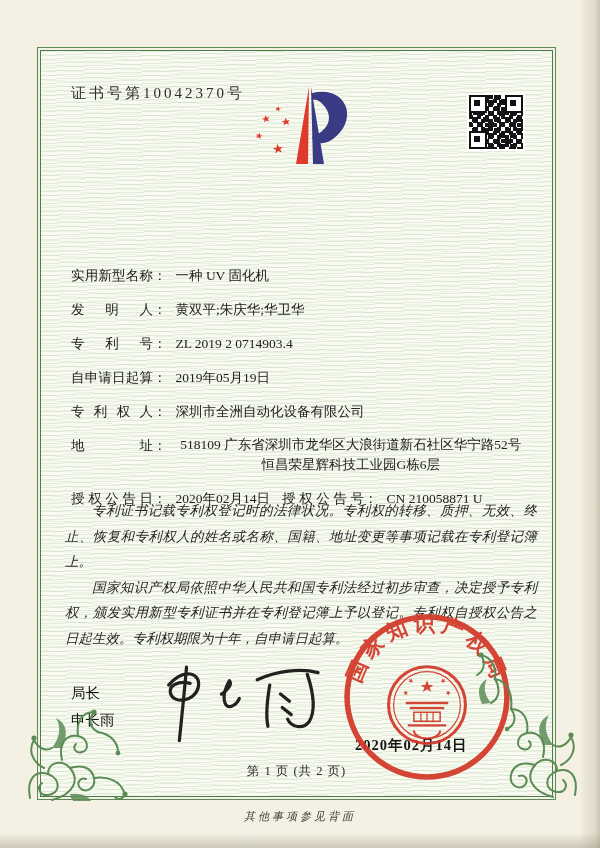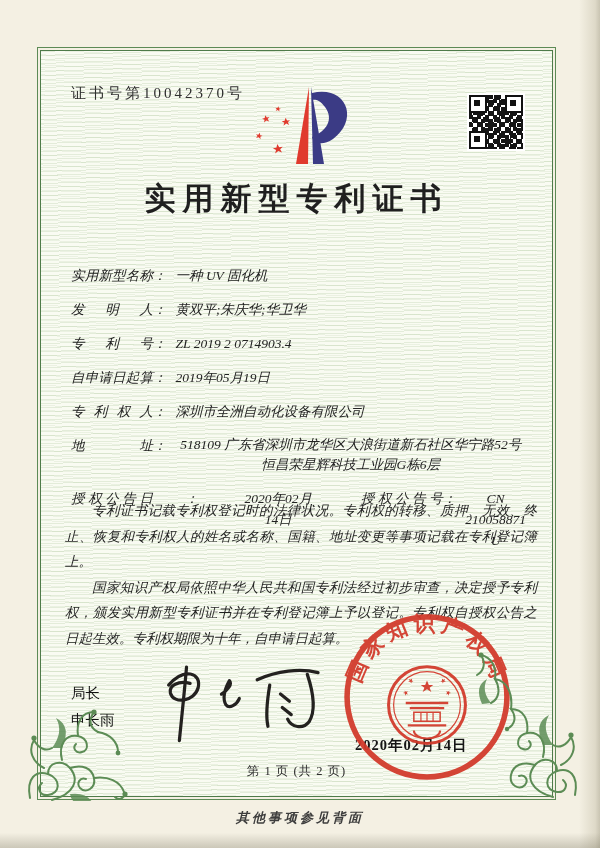--- a/index.html
+++ b/index.html
@@ -27,38 +27,38 @@
       repeating-conic-gradient(#141414 0% 25%, rgba(0,0,0,0) 0% 50%) 0px 0px/8px 8px,
       repeating-conic-gradient(#141414 0% 25%, rgba(0,0,0,0) 0% 50%) 3px 5px/11px 11px,
       #fff;
   }
   .qf{position:absolute;width:14px;height:14px;border:2px solid #111;background:#fff;}
   .qf::after{content:"";position:absolute;left:3px;top:3px;width:6px;height:6px;background:#111;}
   .qf.tl{left:2px;top:2px}.qf.tr{right:2px;top:2px}.qf.bl{left:2px;bottom:2px}
   .title{position:absolute;left:0;right:0;top:127px;text-align:center;
     font-size:31px;font-weight:700;letter-spacing:7px;color:#1f1f1f;white-space:nowrap;}
   .fields{position:absolute;left:30px;right:26px;top:214px;font-size:13.5px;color:#222;}
-  .frow{margin-bottom:13px;line-height:21px;display:flex;align-items:flex-start;font-style:italic;}
+  .frow{margin-bottom:13px;line-height:21px;display:flex;align-items:flex-start;}
   .flabel{display:inline-block;width:82px;text-align:justify;text-align-last:justify;flex:none;}
   .colon{flex:none;}
   .fvalue{margin-left:9px;text-align:center;}
   .addr .fvalue{max-width:352px;line-height:20px;}
-  .grant{display:flex;gap:32px;}
+  .grant{display:flex;}
   .pair2{margin-left:12px;display:flex;}
   .paras{position:absolute;left:24px;right:15px;top:447px;font-size:13.5px;
     font-style:italic;line-height:25.5px;color:#1f1f1f;text-align:justify;}
   .paras p{margin:0;text-indent:2em;}
   .signer{position:absolute;left:30px;top:629px;font-size:14.5px;line-height:27px;color:#111;}
   .sig{position:absolute;left:116px;top:602px;}
   .seal-date{position:absolute;left:314px;top:685px;font-size:14.5px;font-weight:600;
     letter-spacing:1px;color:#151515;z-index:1;white-space:nowrap;}
   .seal{position:absolute;left:300px;top:560px;z-index:2;opacity:.94;}
   .page-no{position:absolute;left:0;right:0;bottom:16px;text-align:center;font-size:12.5px;color:#2c2c2c;letter-spacing:1px;}
-  .back-note{position:absolute;left:0;right:0;top:809px;text-align:center;font-size:13px;
-    font-style:italic;letter-spacing:3px;color:#3d3d3d;font-weight:bold;}
+  .back-note{position:absolute;left:0;right:0;top:809px;text-align:center;font-size:11px;
+    font-style:italic;letter-spacing:3px;color:#3d3d3d;}
   .orn{position:absolute;z-index:3;}
   .orn-left{left:22px;top:686px;}
   .orn-right{left:458px;top:648px;transform:scaleX(-1);}
 </style>
 </head>
 <body>
 
 <div class="frame">
 
   <div class="cert-no">证书号第10042370号</div>
@@ -79,21 +79,20 @@
     </g>
   </svg>
 
   <div class="qr">
     <div class="qr-pat"></div>
     <div class="qf tl"></div>
     <div class="qf tr"></div>
     <div class="qf bl"></div>
   </div>
 
-  <div class="title">实用新型专利证书</div>
 
   <div class="fields">
     <div class="frow">
       <span class="flabel">实用新型名称</span>
         <span class="colon">：</span>
       <span class="fvalue">一种 UV 固化机</span>
     </div>
     <div class="frow">
       <span class="flabel">发明人</span>
         <span class="colon">：</span>

